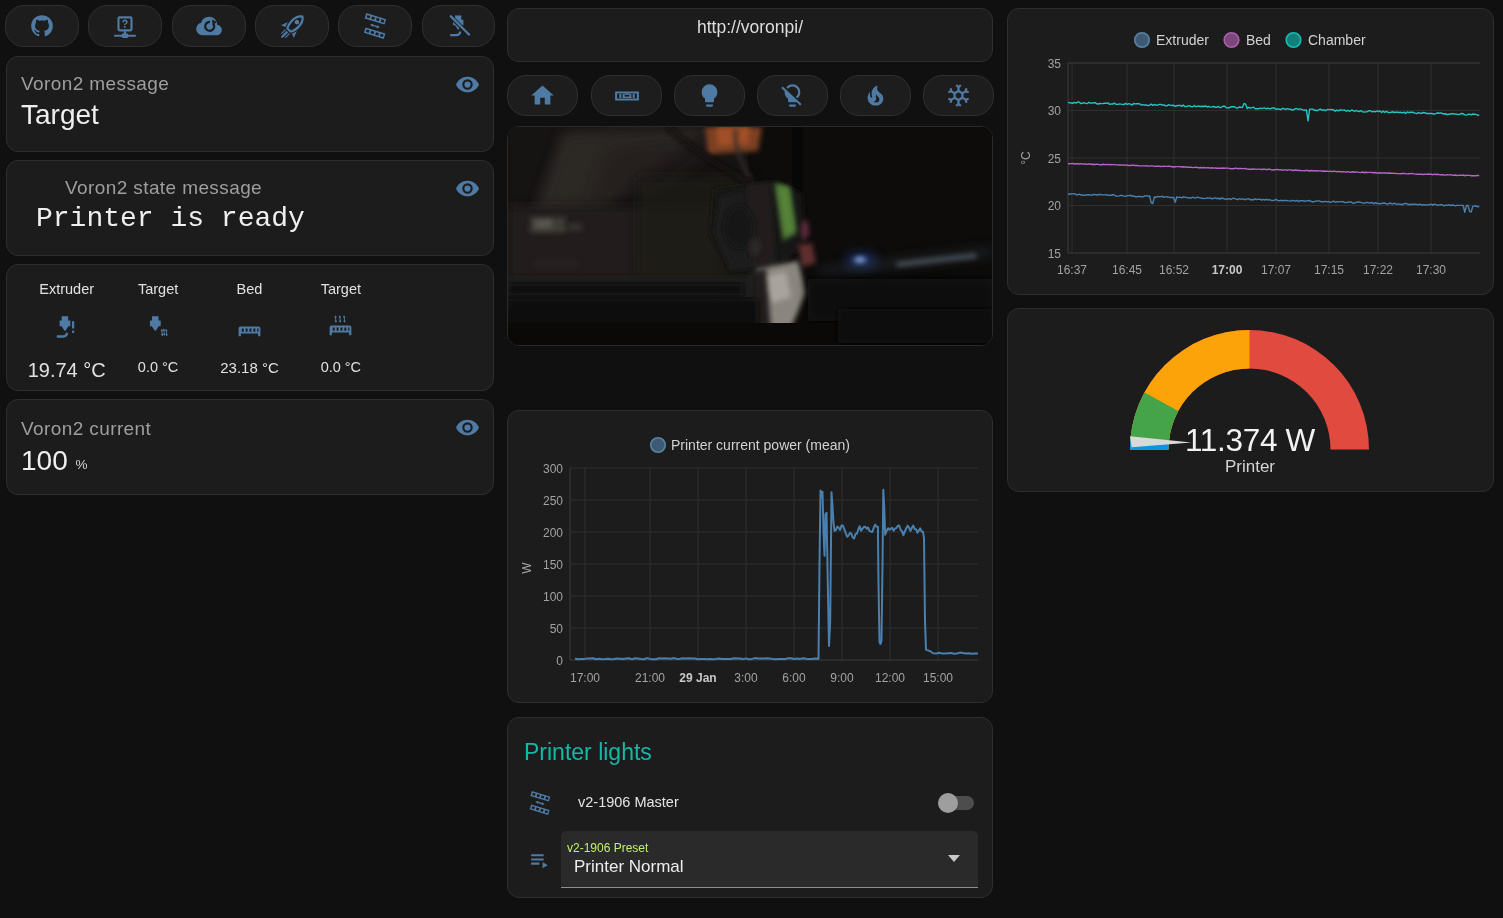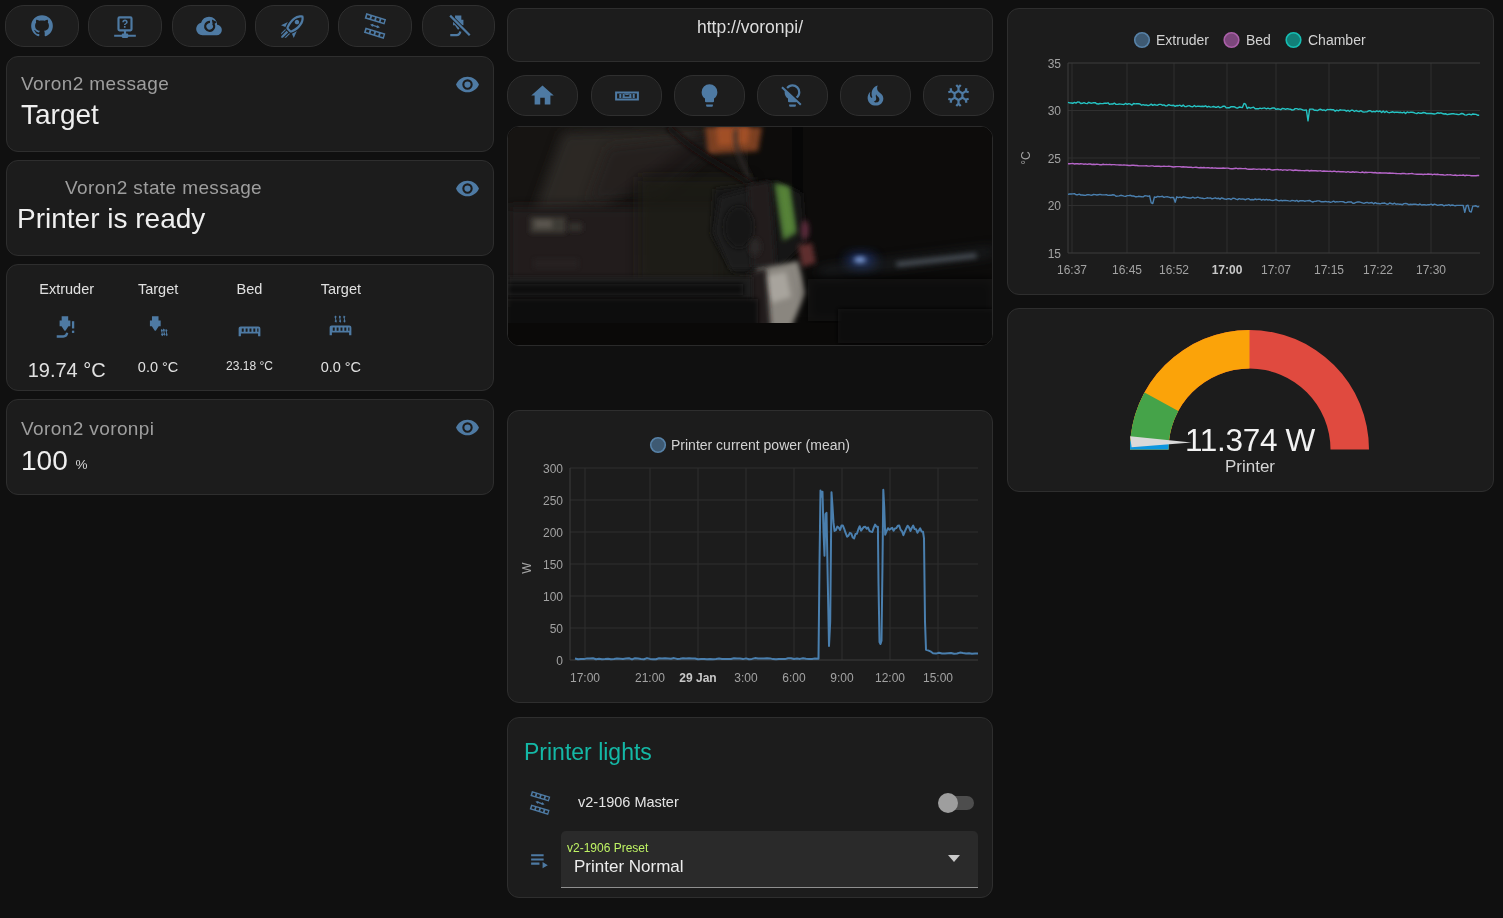--- a/index.html
+++ b/index.html
@@ -60,21 +60,21 @@
 
 <div class="card" style="left:6px;top:56px;width:488px;height:96px;"></div>
 <div class="title" style="left:21px;top:73px;">Voron2 message</div>
 <div class="bigval" style="left:21px;top:99px;">Target</div>
 <svg class="eye" style="left:455px;top:72px;" viewBox="0 0 24 24">
     <path class="ico" d="M12,9A3,3 0 0,0 9,12A3,3 0 0,0 12,15A3,3 0 0,0 15,12A3,3 0 0,0 12,9M12,17A5,5 0 0,1 7,12A5,5 0 0,1 12,7A5,5 0 0,1 17,12A5,5 0 0,1 12,17M12,4.5C7,4.5 2.73,7.61 1,12C2.73,16.39 7,19.5 12,19.5C17,19.5 21.27,16.39 23,12C21.27,7.61 17,4.5 12,4.5Z"></path>
   </svg>
 
 <div class="card" style="left:6px;top:160px;width:488px;height:96px;"></div>
 <div class="title" style="left:21px;top:177px;margin-left:44px;">Voron2 state message</div>
-<div class="bigval" style="left:17px;top:203px;">Printer is ready</div>
+<div class="bigval" style="left:36px;top:203px;font-family:Liberation Mono, monospace;">Printer is ready</div>
 <svg class="eye" style="left:455px;top:176px;" viewBox="0 0 24 24">
     <path class="ico" d="M12,9A3,3 0 0,0 9,12A3,3 0 0,0 12,15A3,3 0 0,0 15,12A3,3 0 0,0 12,9M12,17A5,5 0 0,1 7,12A5,5 0 0,1 12,7A5,5 0 0,1 17,12A5,5 0 0,1 12,17M12,4.5C7,4.5 2.73,7.61 1,12C2.73,16.39 7,19.5 12,19.5C17,19.5 21.27,16.39 23,12C21.27,7.61 17,4.5 12,4.5Z"></path>
   </svg>
 
 <div class="card" style="left:6px;top:264px;width:488px;height:127px;"></div>
 <div style="position:absolute;left:21px;top:281px;width:457px;display:flex;">
   <div style="width:91.4px;text-align:center;color:#e0e0e0;">
     <div style="font-size:14.5px;height:32px;">Extruder</div>
     <svg width="29" height="29" viewBox="0 0 24 24">
         <g class="ico">
@@ -98,38 +98,38 @@
       </svg>
     <div style="font-size:14.5px;height:24px;margin-top:13px;">0.0&nbsp;°C</div>
   </div>
   <div style="width:91.4px;text-align:center;color:#e0e0e0;">
     <div style="font-size:14.5px;height:32px;">Bed</div>
     <svg width="29" height="29" viewBox="0 0 24 24">
         <g class="ico">
       <path d="M4.8,11.2 C3.6,11.2 3,11.9 3,13 V19.2 H4.9 V17 H19.1 V19.2 H21 V13 C21,11.9 20.4,11.2 19.2,11.2 Z M5.6,12.9 H7.2 V15.5 H5.6 Z M8.8,12.9 H10.4 V15.5 H8.8 Z M12,12.9 H13.6 V15.5 H12 Z M15.2,12.9 H16.8 V15.5 H15.2 Z M18.4,12.9 H19.4 V15.5 H18.4 Z" fill-rule="evenodd"></path>
     </g>
       </svg>
-    <div style="font-size:12px;height:24px;margin-top:13px;">23.18&nbsp;°C</div>
+    <div style="font-size:15px;height:24px;margin-top:13px;">23.18&nbsp;°C</div>
   </div>
   <div style="width:91.4px;text-align:center;color:#e0e0e0;">
     <div style="font-size:14.5px;height:32px;">Target</div>
     <svg width="29" height="29" viewBox="0 0 24 24">
         <g class="ico">
       <path d="M7.6,2 C6.9,2.8 7,3.5 7.4,4.2 C7.8,5 7.9,5.9 7.1,6.9 L8.4,8 C9.1,7.2 9,6.4 8.6,5.7 C8.2,4.9 8.1,4.1 8.9,3.1 Z"></path>
       <path d="M11.2,2 C10.5,2.8 10.6,3.5 11,4.2 C11.4,5 11.5,5.9 10.7,6.9 L12,8 C12.7,7.2 12.6,6.4 12.2,5.7 C11.8,4.9 11.7,4.1 12.5,3.1 Z"></path>
       <path d="M14.8,2 C14.1,2.8 14.2,3.5 14.6,4.2 C15,5 15.1,5.9 14.3,6.9 L15.6,8 C16.3,7.2 16.2,6.4 15.8,5.7 C15.4,4.9 15.3,4.1 16.1,3.1 Z"></path>
       <path d="M4.8,10.4 C3.6,10.4 3,11.1 3,12.2 V18.4 H4.9 V16.2 H19.1 V18.4 H21 V12.2 C21,11.1 20.4,10.4 19.2,10.4 Z M5.6,12.1 H7.2 V14.7 H5.6 Z M8.8,12.1 H10.4 V14.7 H8.8 Z M12,12.1 H13.6 V14.7 H12 Z M15.2,12.1 H16.8 V14.7 H15.2 Z M18.4,12.1 H19.4 V14.7 H18.4 Z" fill-rule="evenodd"></path>
     </g>
       </svg>
     <div style="font-size:14.5px;height:24px;margin-top:13px;">0.0&nbsp;°C</div>
   </div>
 </div>
 
 <div class="card" style="left:6px;top:399px;width:488px;height:96px;"></div>
-<div class="title" style="left:21px;top:418px;">Voron2 voronpi</div>
+<div class="title" style="left:21px;top:418px;">Voron2 current</div>
 <div class="bigval" style="left:21px;top:445px;">100 <span style="font-size:13.5px;color:#d4d4d4;vertical-align:1px;">%</span></div>
 <svg class="eye" style="left:455px;top:415px;" viewBox="0 0 24 24">
     <path class="ico" d="M12,9A3,3 0 0,0 9,12A3,3 0 0,0 12,15A3,3 0 0,0 15,12A3,3 0 0,0 12,9M12,17A5,5 0 0,1 7,12A5,5 0 0,1 12,7A5,5 0 0,1 17,12A5,5 0 0,1 12,17M12,4.5C7,4.5 2.73,7.61 1,12C2.73,16.39 7,19.5 12,19.5C17,19.5 21.27,16.39 23,12C21.27,7.61 17,4.5 12,4.5Z"></path>
   </svg>
 
 <div class="card" style="left:507px;top:8px;width:486px;height:54px;"></div>
 <div style="position:absolute;left:507px;top:8px;width:486px;height:38px;display:flex;align-items:center;justify-content:center;color:#dedede;font-size:17.5px;">http://voronpi/</div>
 
 <div class="btn" style="left:507px;top:75px;width:71px;height:41px;">
   <svg width="27" height="27" viewBox="0 0 24 24">

